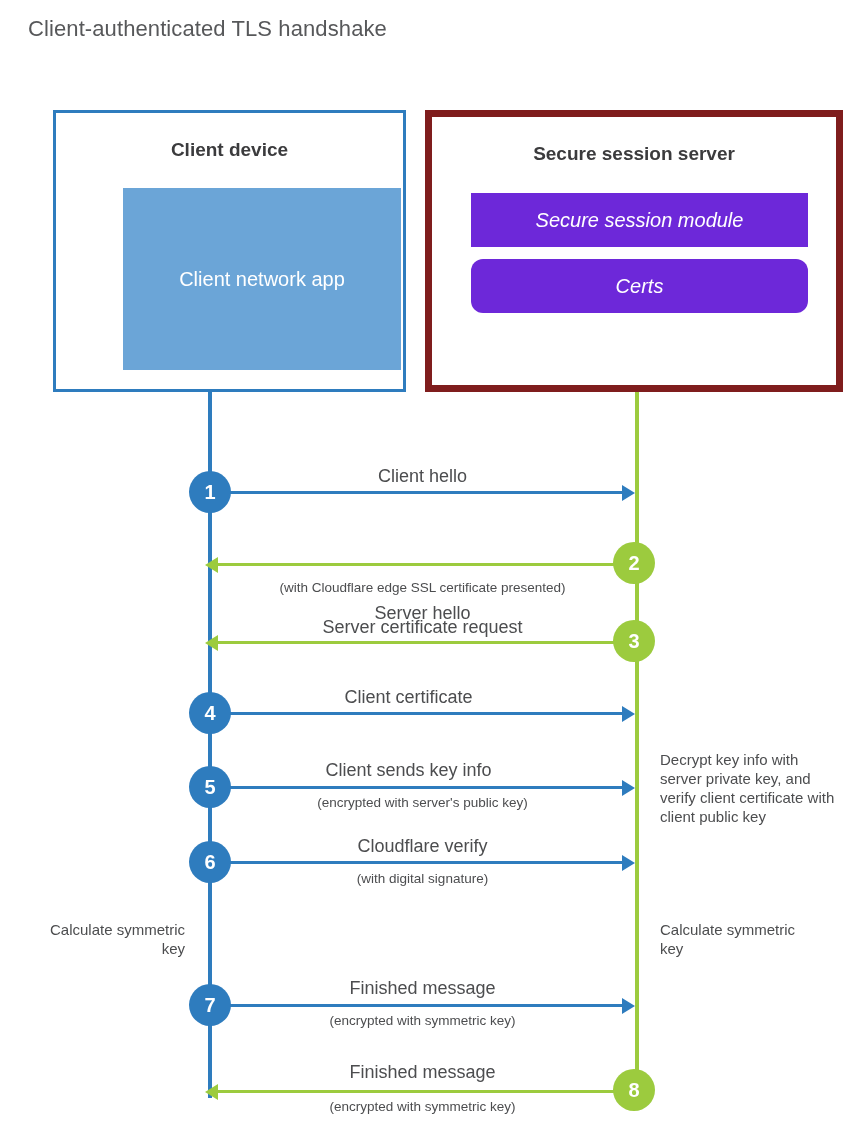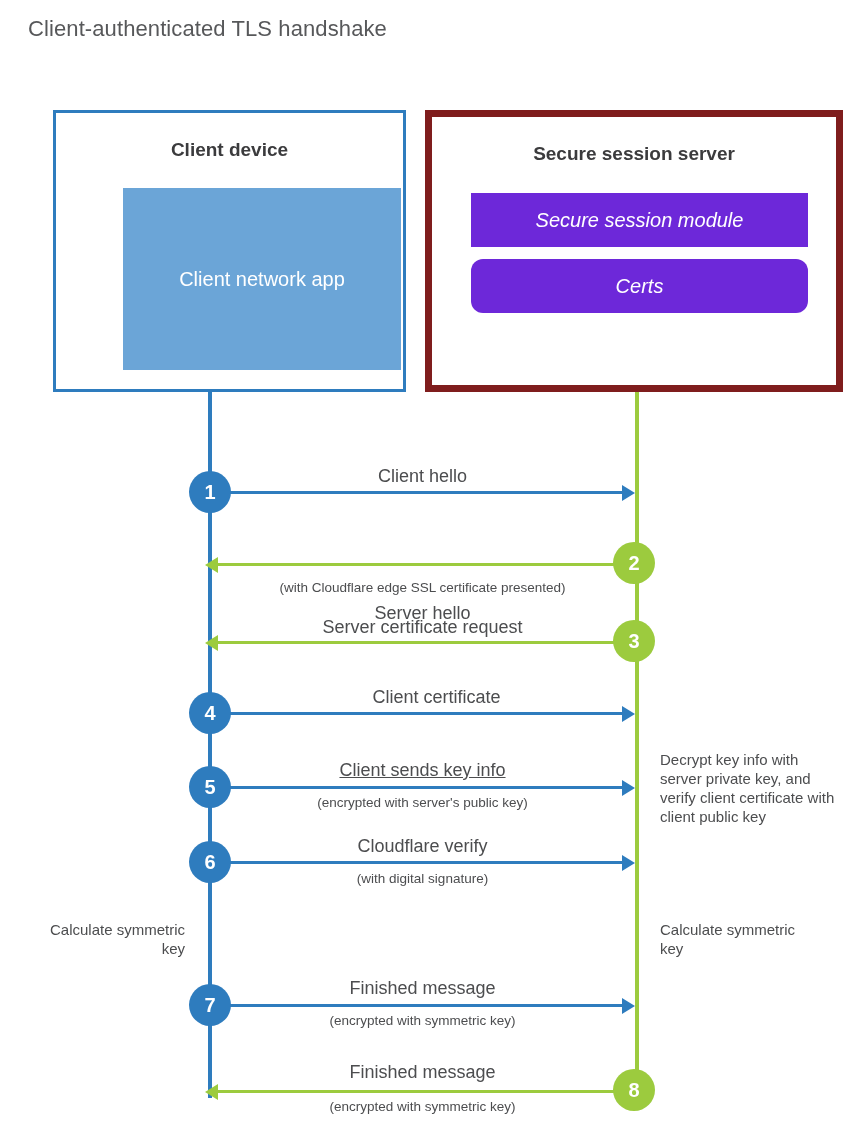--- a/index.html
+++ b/index.html
@@ -195,26 +195,26 @@
 <div class="arrow-line green" style="left:216px; top:563px; width:421px;"></div>
 <div class="arrow-head left" style="left:205px; top:557px;"></div>
 <div class="msg-sub" style="left:210px; top:572px; width:425px;margin-top:8px;">(with Cloudflare edge SSL certificate presented)</div>
 <div class="step-circle green" style="left:613px; top:542px;">2</div>
 
 <div class="msg-label" style="left:210px; top:617px; width:425px;">Server certificate request</div>
 <div class="arrow-line green" style="left:216px; top:641px; width:421px;"></div>
 <div class="arrow-head left" style="left:205px; top:635px;"></div>
 <div class="step-circle green" style="left:613px; top:620px;">3</div>
 
-<div class="msg-label" style="left:224px; top:687px; width:425px;">Client certificate</div>
+<div class="msg-label" style="left:196px; top:687px; width:425px;">Client certificate</div>
 <div class="arrow-line blue" style="left:210px; top:712px; width:415px;"></div>
 <div class="arrow-head right" style="left:622px; top:706px;"></div>
 <div class="step-circle blue" style="left:189px; top:692px;">4</div>
 
-<div class="msg-label" style="left:210px; top:760px; width:425px;text-decoration:underline;">Client sends key info</div>
+<div class="msg-label" style="left:196px; top:760px; width:425px;">Client sends key info</div>
 <div class="arrow-line blue" style="left:210px; top:786px; width:415px;"></div>
 <div class="arrow-head right" style="left:622px; top:780px;"></div>
 <div class="msg-sub" style="left:210px; top:795px; width:425px;text-align:center;">(encrypted with server's public key)</div>
 <div class="step-circle blue" style="left:189px; top:766px;">5</div>
 
 <div class="msg-label" style="left:210px; top:836px; width:425px;">Cloudflare verify</div>
 <div class="arrow-line blue" style="left:210px; top:861px; width:415px;"></div>
 <div class="arrow-head right" style="left:622px; top:855px;"></div>
 <div class="msg-sub" style="left:210px; top:871px; width:425px;">(with digital signature)</div>
 <div class="step-circle blue" style="left:189px; top:841px;">6</div>

